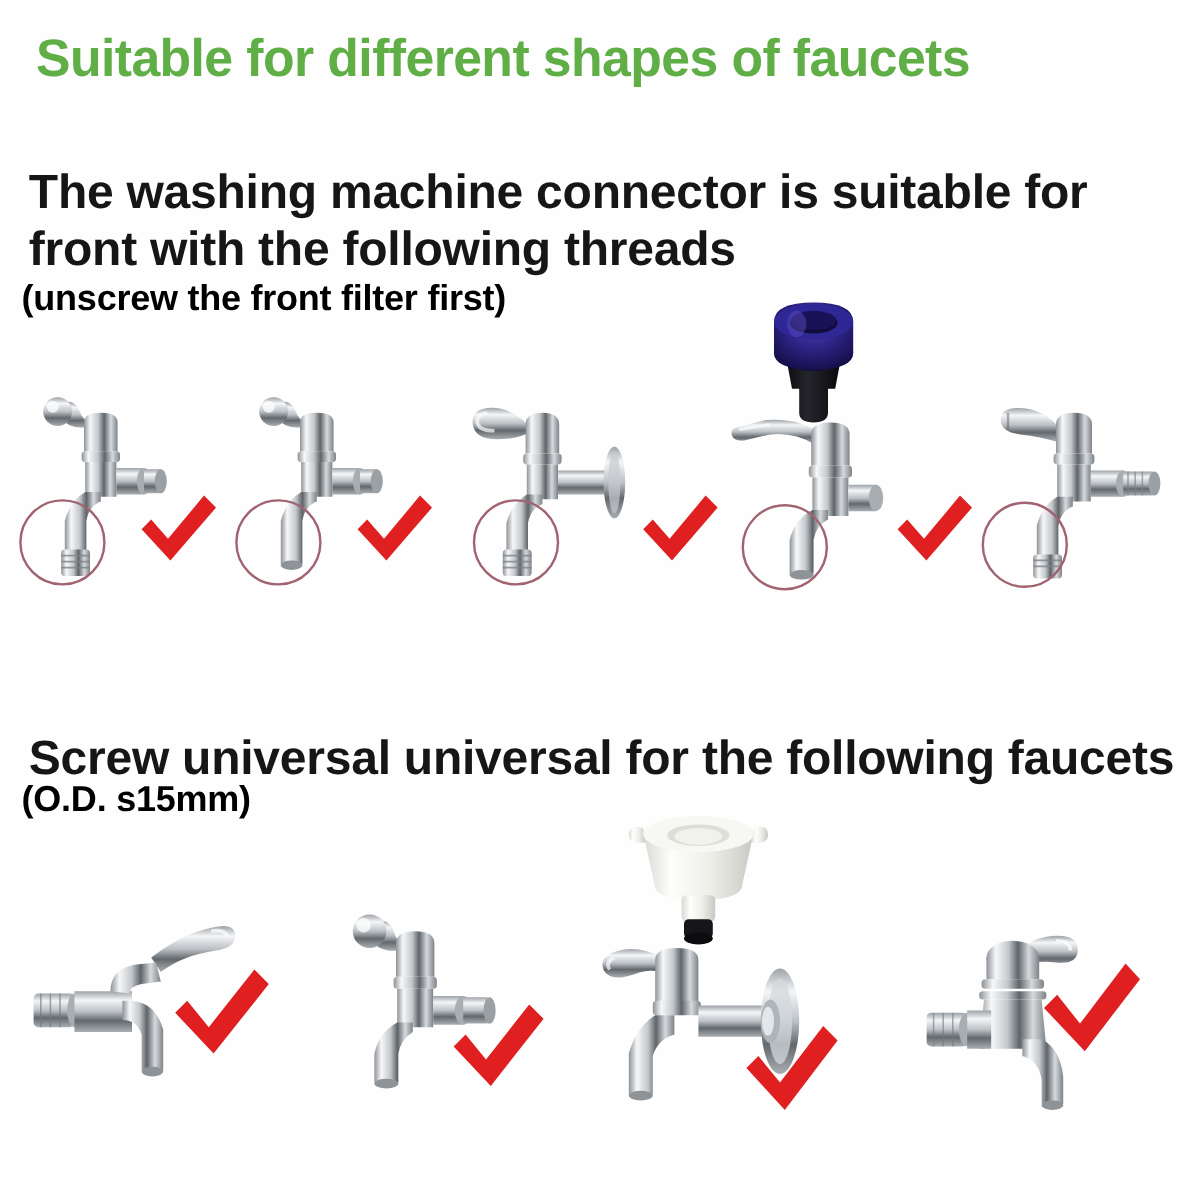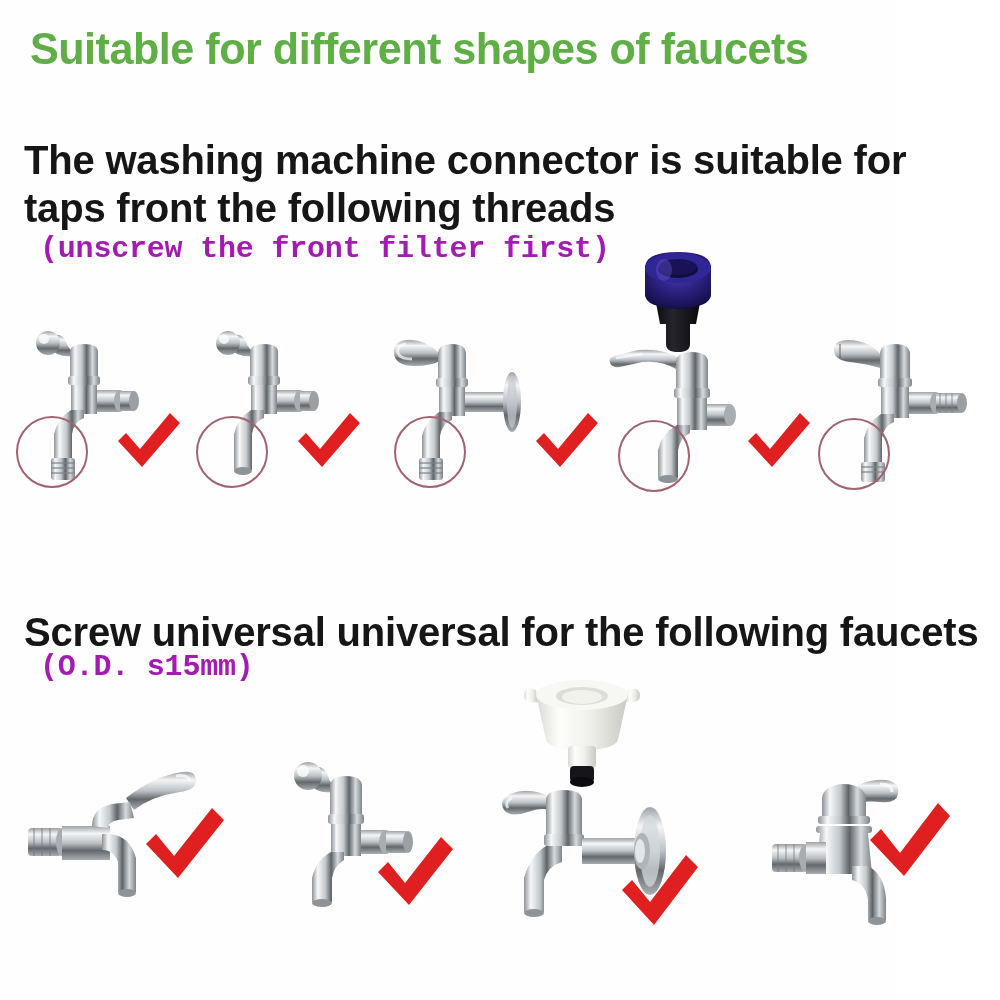--- a/index.html
+++ b/index.html
@@ -20,23 +20,23 @@
     white-space:nowrap;
     transform:scaleX(0.98);
     transform-origin:left center;
   }
   .blk {
     position:absolute; left:24px;
     font-size:40px; font-weight:bold; color:#161616;
     letter-spacing:-0.2px; white-space:nowrap;
   }
   .red {
-    position:absolute; left:40px;
-    font-size:30px; font-weight:bold; color:#a21caf;
-    letter-spacing:-0.2px; white-space:nowrap;font-family:Liberation Mono, monospace;
+    position:absolute; left:18px;
+    font-size:30px; font-weight:bold; color:#000000;
+    letter-spacing:-0.2px; white-space:nowrap;
   }
   #h1a { top:138px; }
   #h1b { top:186px; }
   #h1c { top:232px; }
   #h2a { top:610px; }
   #h2b { top:650px; }
 
   
   .spot { position:absolute; }
 
@@ -52,21 +52,21 @@
   }
 </style>
 </head>
 <body>
 
 <div class="page">
 
   <div class="title">Suitable for different shapes of faucets</div>
 
   <div class="blk" id="h1a">The washing machine connector is suitable for</div>
-  <div class="blk" id="h1b">taps front the following threads</div>
+  <div class="blk" id="h1b">front with the following threads</div>
   <div class="red" id="h1c">(unscrew the front filter first)</div>
 
   <div class="spot" style="left:608px; top:240px; width:140px; height:120px;">
     <svg viewBox="0 0 140 120" style="display:block;width:100%;height:100%;">
       <defs>
         <radialGradient id="blueCup" cx="50%" cy="35%" r="68%">
           <stop offset="0%" stop-color="#4A3FB0"></stop>
           <stop offset="55%" stop-color="#2B2180"></stop>
           <stop offset="100%" stop-color="#150F4A"></stop>
         </radialGradient>

